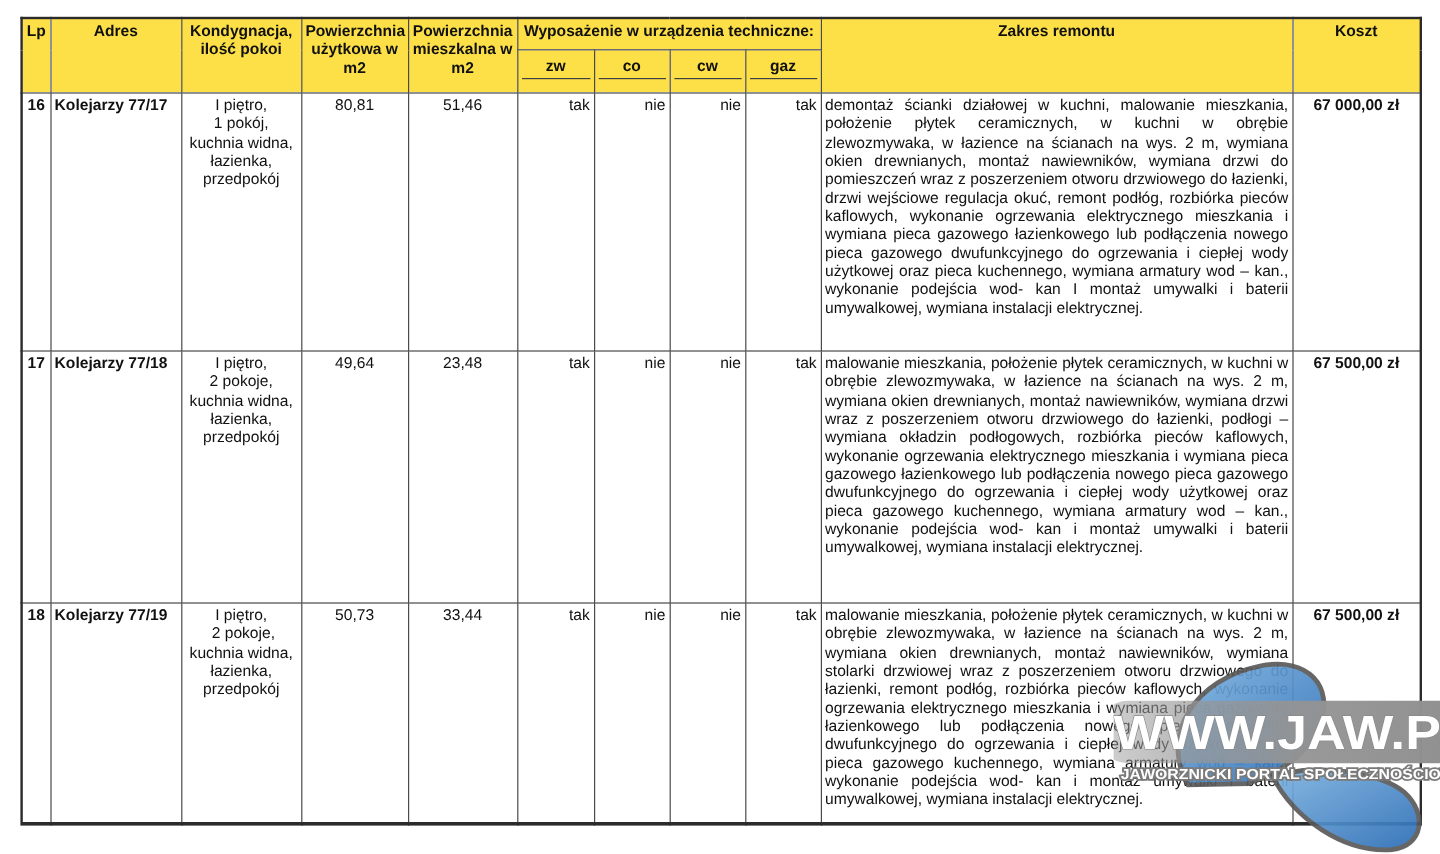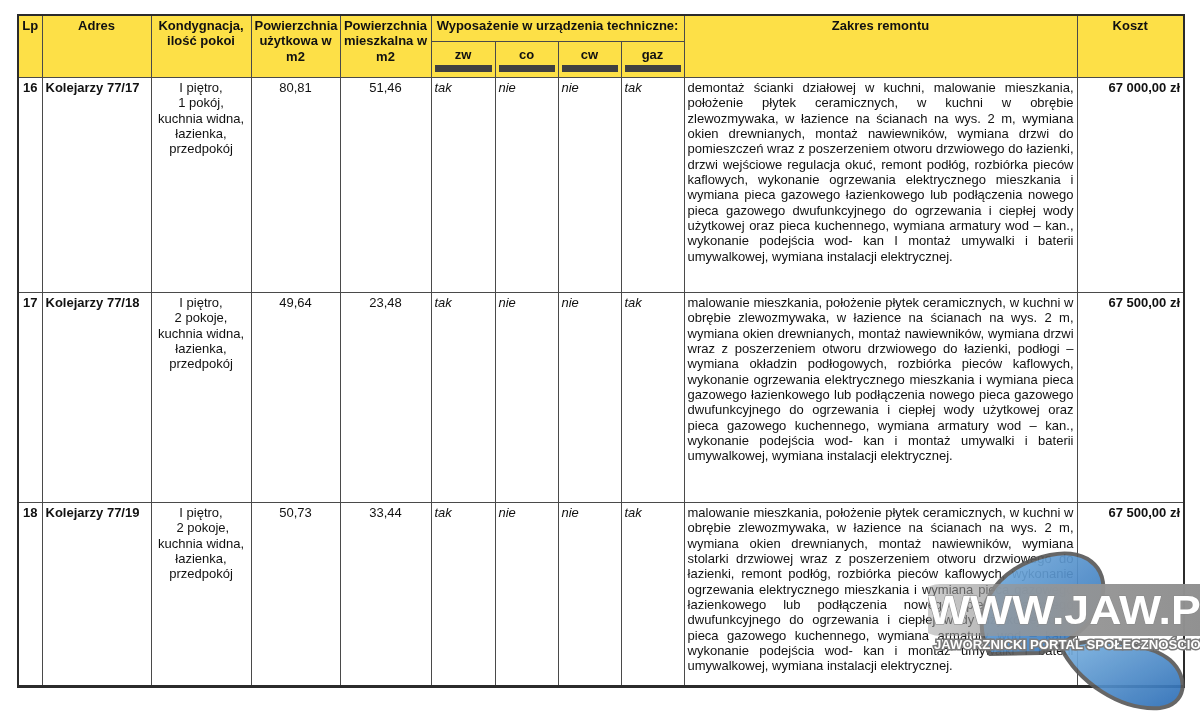--- a/index.html
+++ b/index.html
@@ -25,30 +25,30 @@
   table.remont{border-bottom-width:3px;}
 
   thead th{
     background:#fde047;
     font-weight:bold;
     text-align:center;
     font-size:13.5px;
   }
   th.h-group{height:21px;padding:1px 2px;}
   th.h-sub{height:31px;padding:0;}
-  th .subline{height:21px;line-height:21px;border-bottom:7px solid #404040;text-align:center;font-weight:bold;}
+  th .subline{height:21px;line-height:21px;border-bottom:1px solid #404040;text-align:center;font-weight:bold;}
   th.prelines{white-space:pre-line;margin-top:24px;}
 
   td.c-lp{font-weight:bold;text-align:center;padding-top:3px;}
   td.c-adres{font-weight:bold;padding-top:3px;}
   td.c-kond{white-space:pre-wrap;padding-top:3px;text-align:center;}
   td.c-num{text-align:center;padding-top:3px;}
-  td.c-tn{text-align:left;padding-top:3px;font-style:italic;}
+  td.c-tn{text-align:right;padding-top:3px;}
   td.c-zakres{text-align:justify;font-size:12.7px;line-height:14.5px;padding:2px 3px;}
-  td.c-koszt{font-weight:bold;text-align:right;padding-top:3px;padding-right:4px;}
+  td.c-koszt{font-weight:bold;text-align:center;padding-top:3px;padding-right:4px;}
 
   tr.r16{height:215px;}
   tr.r17{height:210px;margin-top:39px;}
   tr.r18{height:184px;}
 
   .watermark{
     position:absolute;left:928px;top:550px;width:300px;height:162px;
     pointer-events:none;
   }
 </style>

